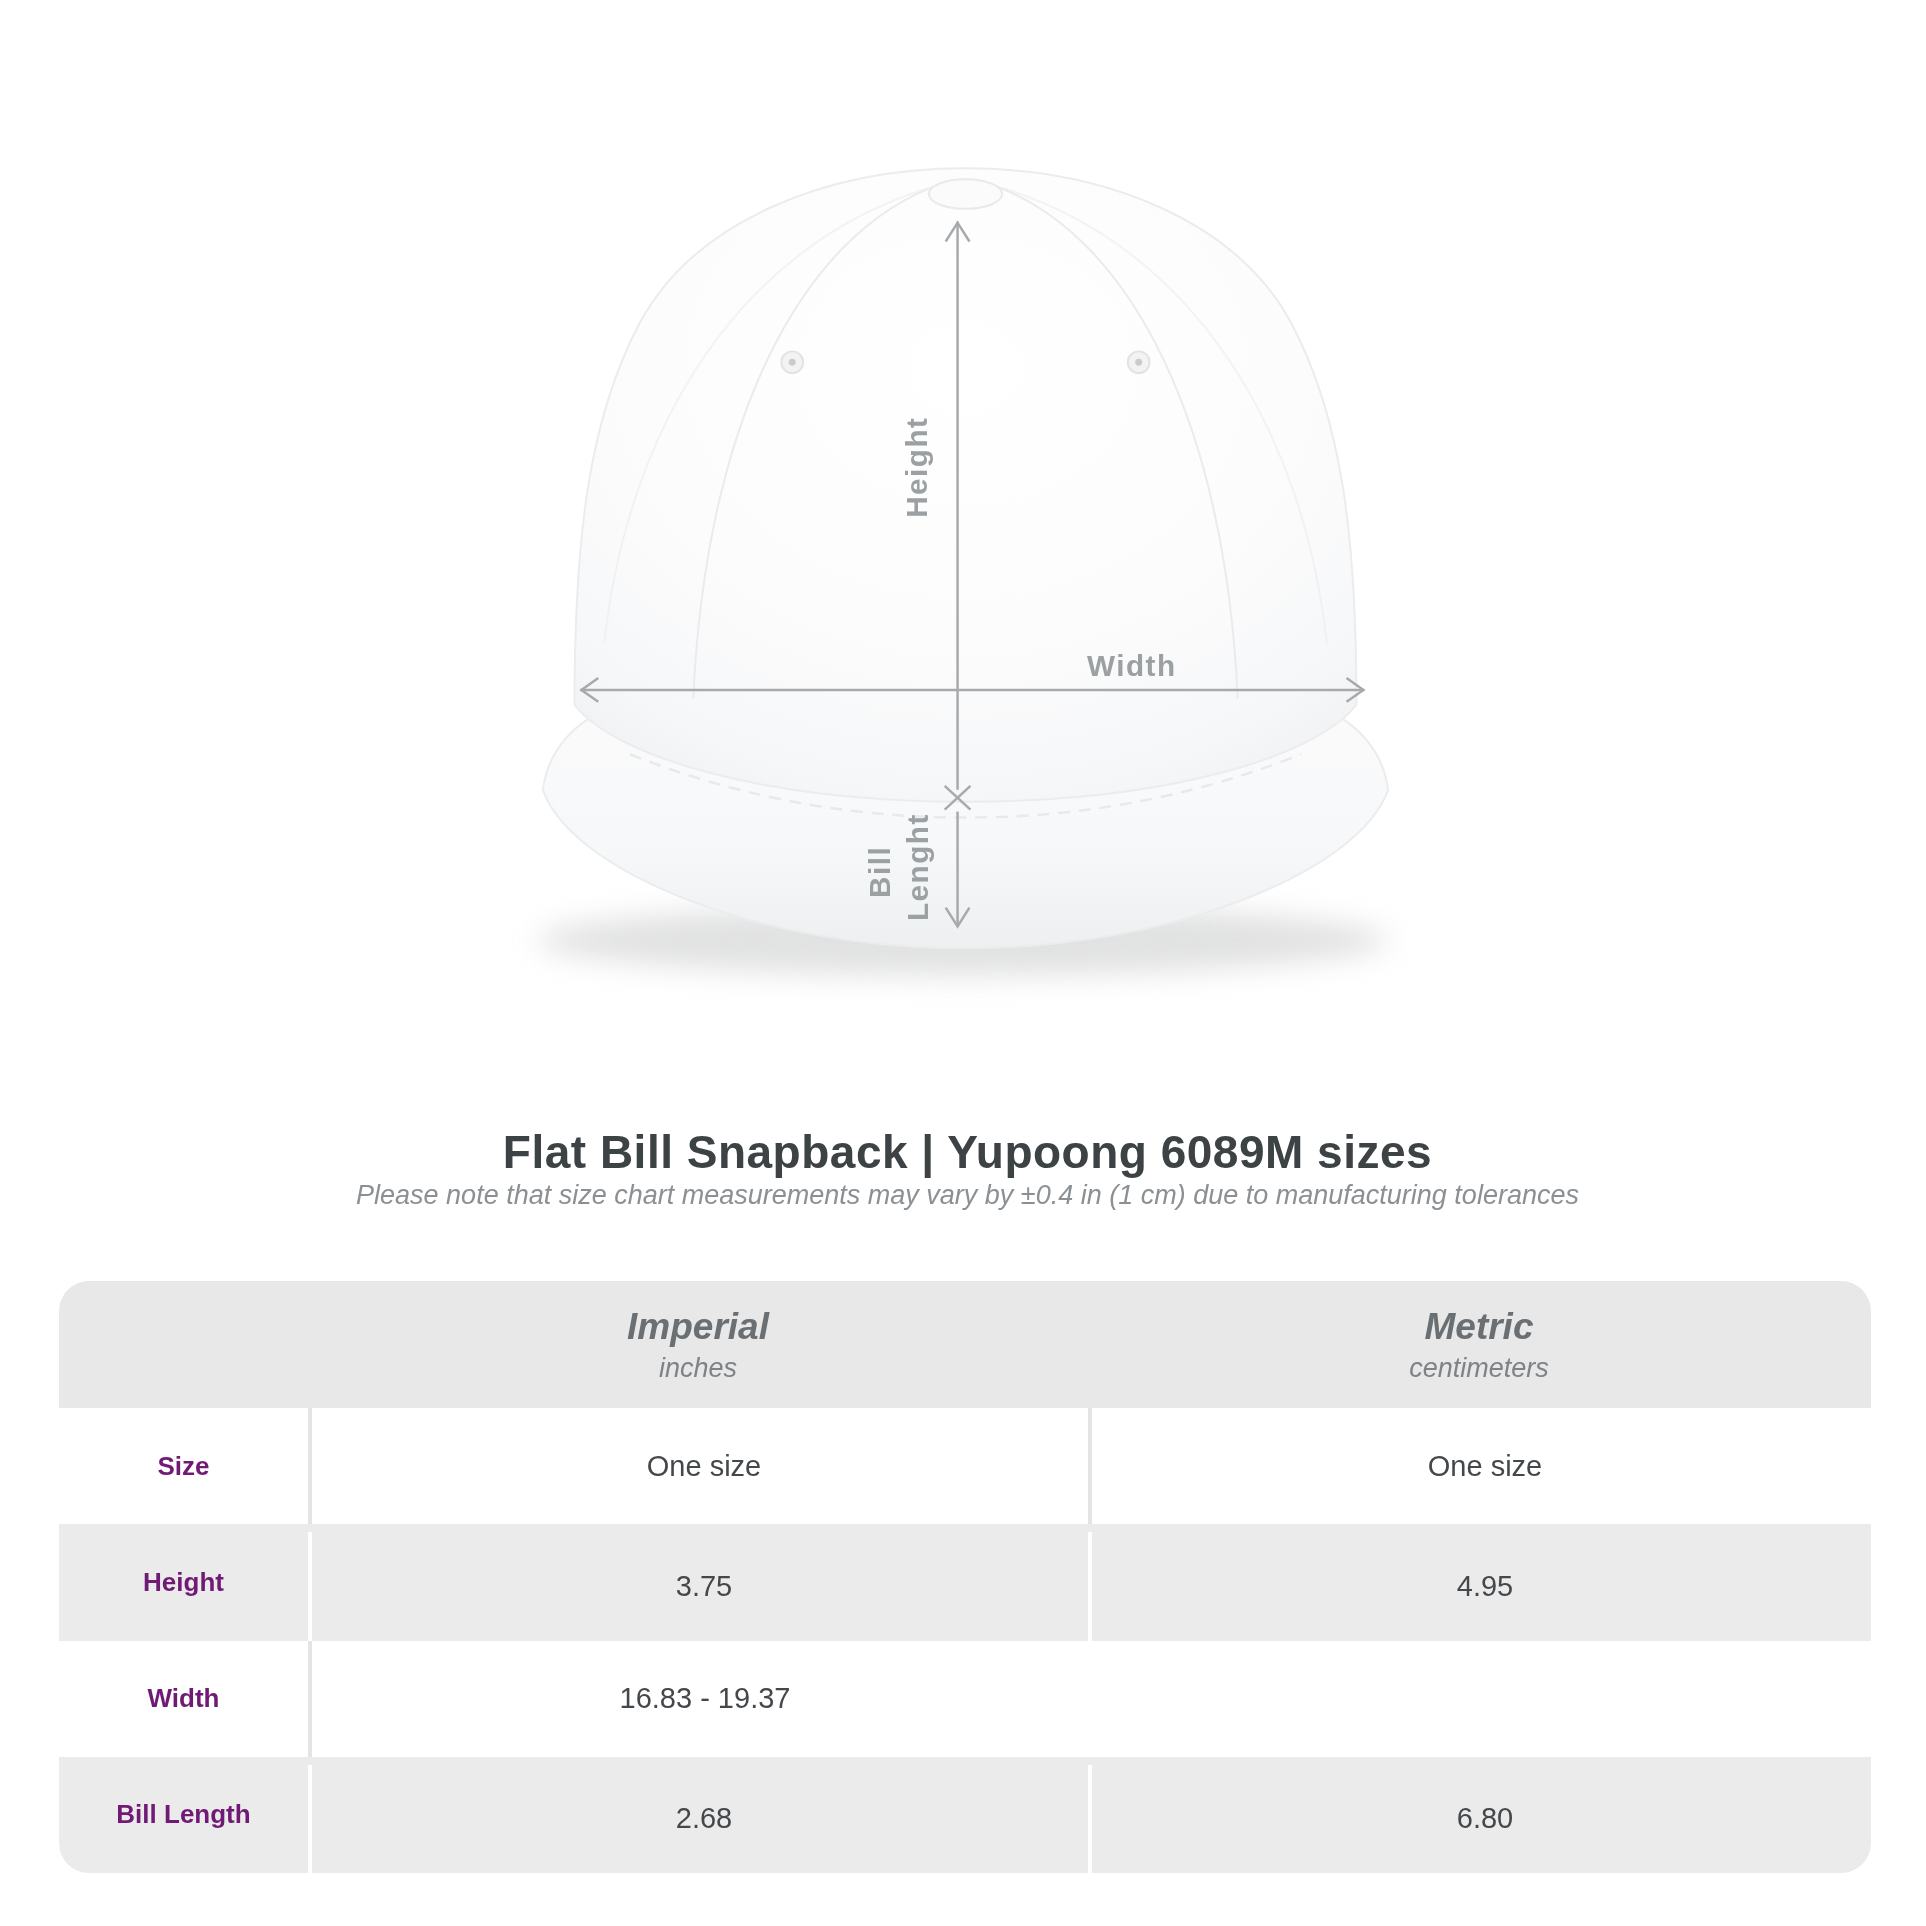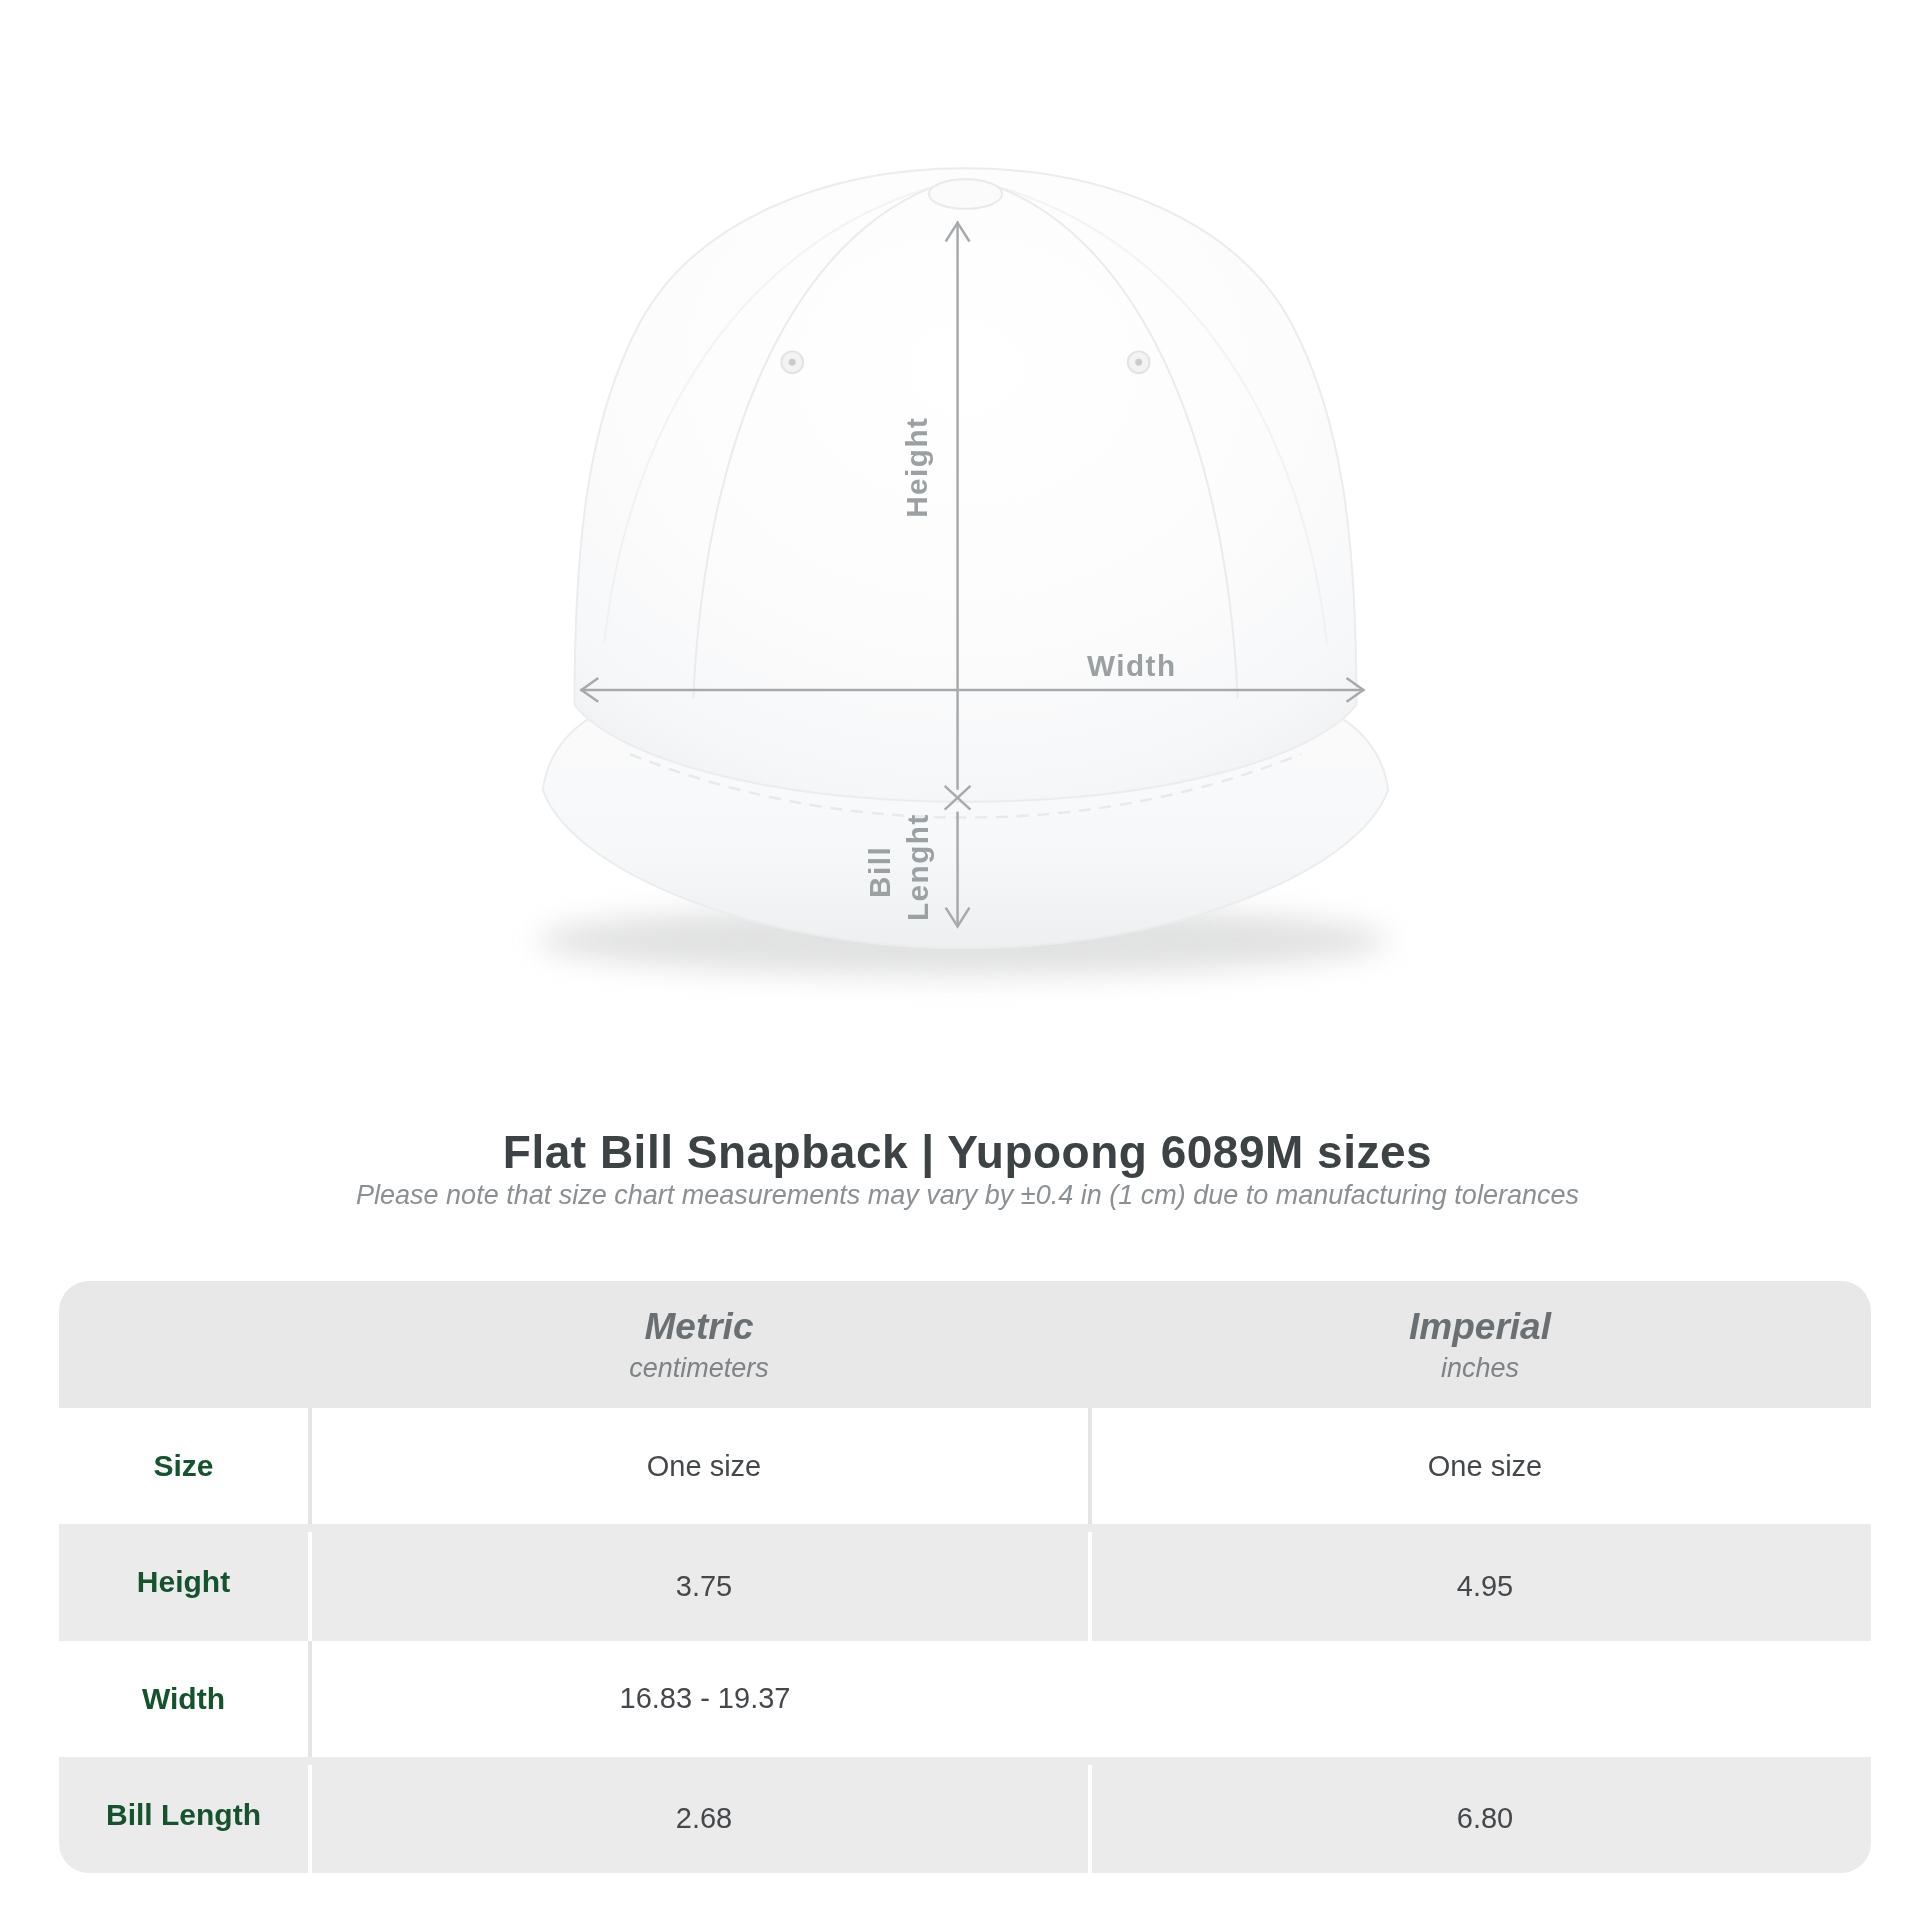--- a/index.html
+++ b/index.html
@@ -32,21 +32,21 @@
   .col-spacer{width:249px;}
   .col-group{display:flex;flex-direction:column;align-items:center;justify-content:center;}
   .col-group.imperial{width:780px;}
   .col-group.metric{width:782px;}
   .group-name{font-size:37px;font-weight:700;font-style:italic;color:#696f72;}
   .group-unit{font-size:27px;font-style:italic;color:#7e8386;margin-top:5px;}
   .table-body{flex:1;display:flex;flex-direction:column;}
   .trow{flex:1;display:flex;background:#ffffff;}
   .trow.striped{background:#ebebeb;}
   .cell{display:flex;align-items:center;justify-content:center;}
-  .cell.rowlabel{width:249px;font-size:30px;font-weight:700;color:#14532d;}
+  .cell.rowlabel{width:249px;font-size:26px;font-weight:700;color:#701a75;}
   .cell.value{box-sizing:border-box;border-left:4px solid #e4e4e4;font-size:29px;color:#45484b;padding-left:8px;}
   .cell.value.imperial{width:780px;}
   .cell.value.metric{width:782px;}
   .trow.striped .cell.value{border-left-color:#ffffff;margin-top:8px;}
 
   
   .dim-label{
     font-family:"Liberation Sans", sans-serif;
     font-weight:700;font-size:30px;letter-spacing:1.5px;fill:#9ba0a3;
   }
@@ -137,27 +137,27 @@
 
   <div class="heading">
     <h1>Flat Bill Snapback | Yupoong 6089M sizes</h1>
     <p>Please note that size chart measurements may vary by ±0.4 in (1 cm) due to manufacturing tolerances</p>
   </div>
 
   <div class="size-table">
 
     <div class="table-header">
       <div class="col-spacer"></div>
+      <div class="col-group imperial">
+        <div class="group-name">Imperial</div>
+        <div class="group-unit">inches</div>
+      </div>
       <div class="col-group metric">
         <div class="group-name">Metric</div>
         <div class="group-unit">centimeters</div>
-      </div>
-      <div class="col-group imperial">
-        <div class="group-name">Imperial</div>
-        <div class="group-unit">inches</div>
       </div>
     </div>
 
     <div class="table-body">
 
       <div class="trow">
         <div class="cell rowlabel">Size</div>
         <div class="cell value imperial">One size</div>
         <div class="cell value metric">One size</div>
       </div>

